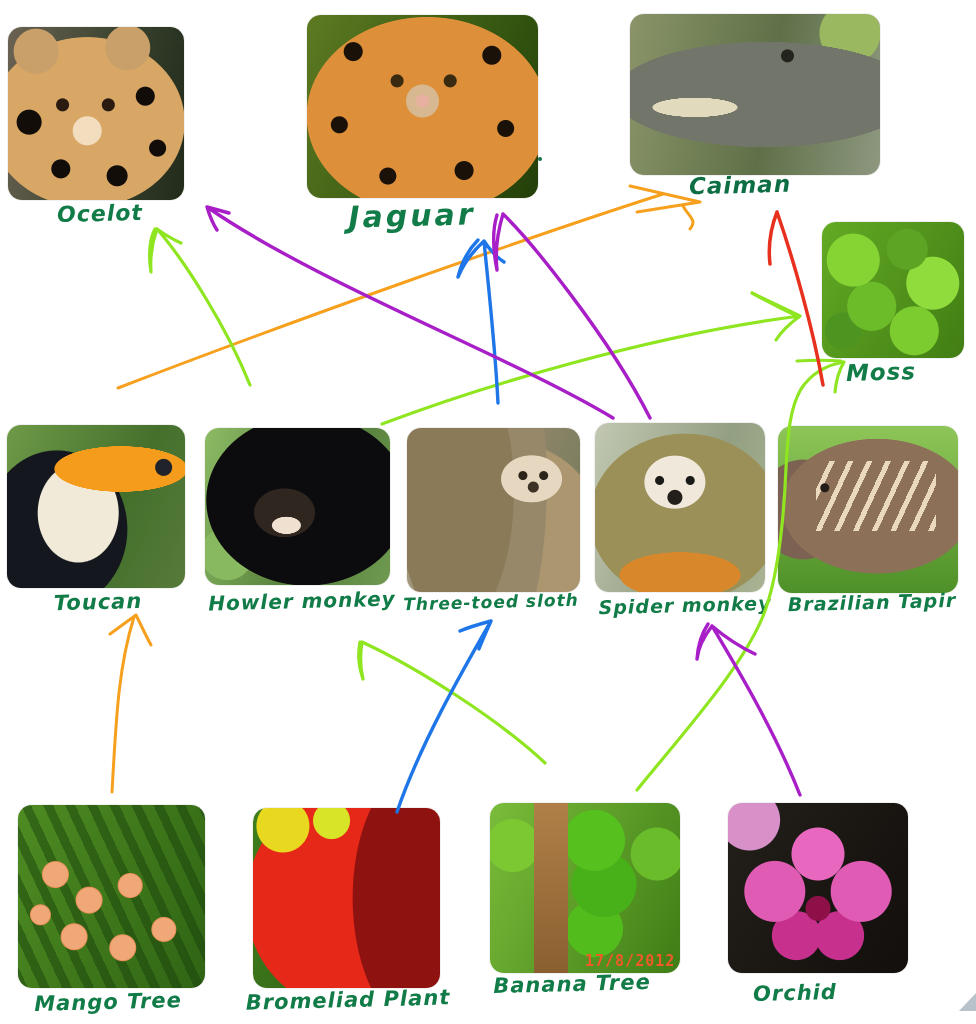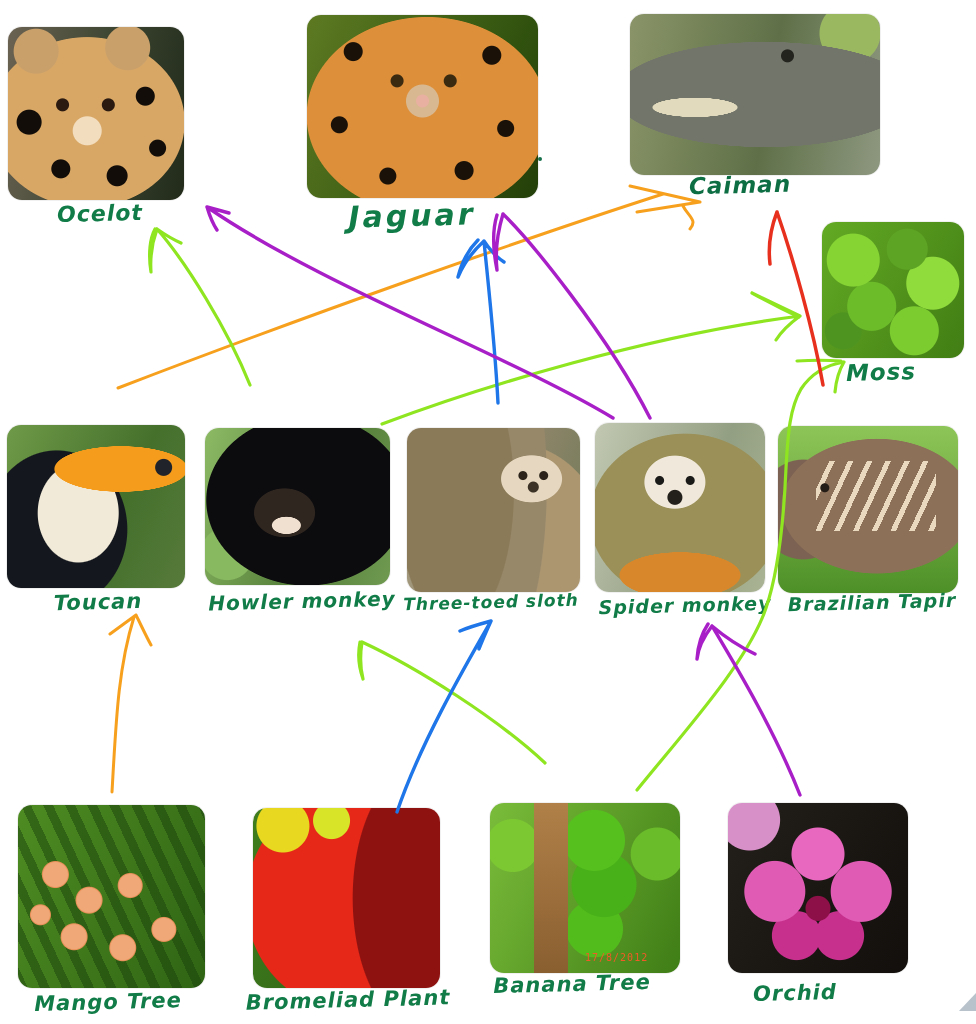--- a/index.html
+++ b/index.html
@@ -3,21 +3,21 @@
 <meta charset="utf-8">
 <style>
   html,body{margin:0;padding:0;background:#fff;}
   #board{position:relative;width:976px;height:1024px;background:#ffffff;overflow:hidden;
          font-family:"DejaVu Sans",sans-serif;}
   .photo{position:absolute;border-radius:14px;box-shadow:0 0 0 1px rgba(0,0,0,.06);}
   .lbl{position:absolute;transform:translateX(-50%) rotate(-1.5deg);white-space:nowrap;
        color:#117c47;font-style:italic;font-weight:600;font-size:20px;
        font-family:"DejaVu Sans",sans-serif;letter-spacing:1px;}
   #arrows{position:absolute;left:0;top:0;width:976px;height:1024px;pointer-events:none;}
-  .stamp{position:absolute;color:#f05a28;font-size:10px;font-weight:400;letter-spacing:1px;
+  .stamp{position:absolute;color:#f05a28;font-size:15px;font-weight:700;letter-spacing:1px;
          font-family:"DejaVu Sans Mono",monospace;}
 
   
   .ph-ocelot{left:8px;top:27px;width:176px;height:173px;background:
     radial-gradient(circle at 31% 45%, #2a1a10 0 6px, transparent 7px),
     radial-gradient(circle at 57% 45%, #2a1a10 0 6px, transparent 7px),
     radial-gradient(circle at 45% 60%, #f2ddbe 0 14px, transparent 15px),
     radial-gradient(circle at 16% 14%, #caa06a 0 22px, transparent 23px),
     radial-gradient(circle at 68% 12%, #caa06a 0 22px, transparent 23px),
     radial-gradient(circle at 12% 55%, #120d08 0 12px, transparent 13px),

